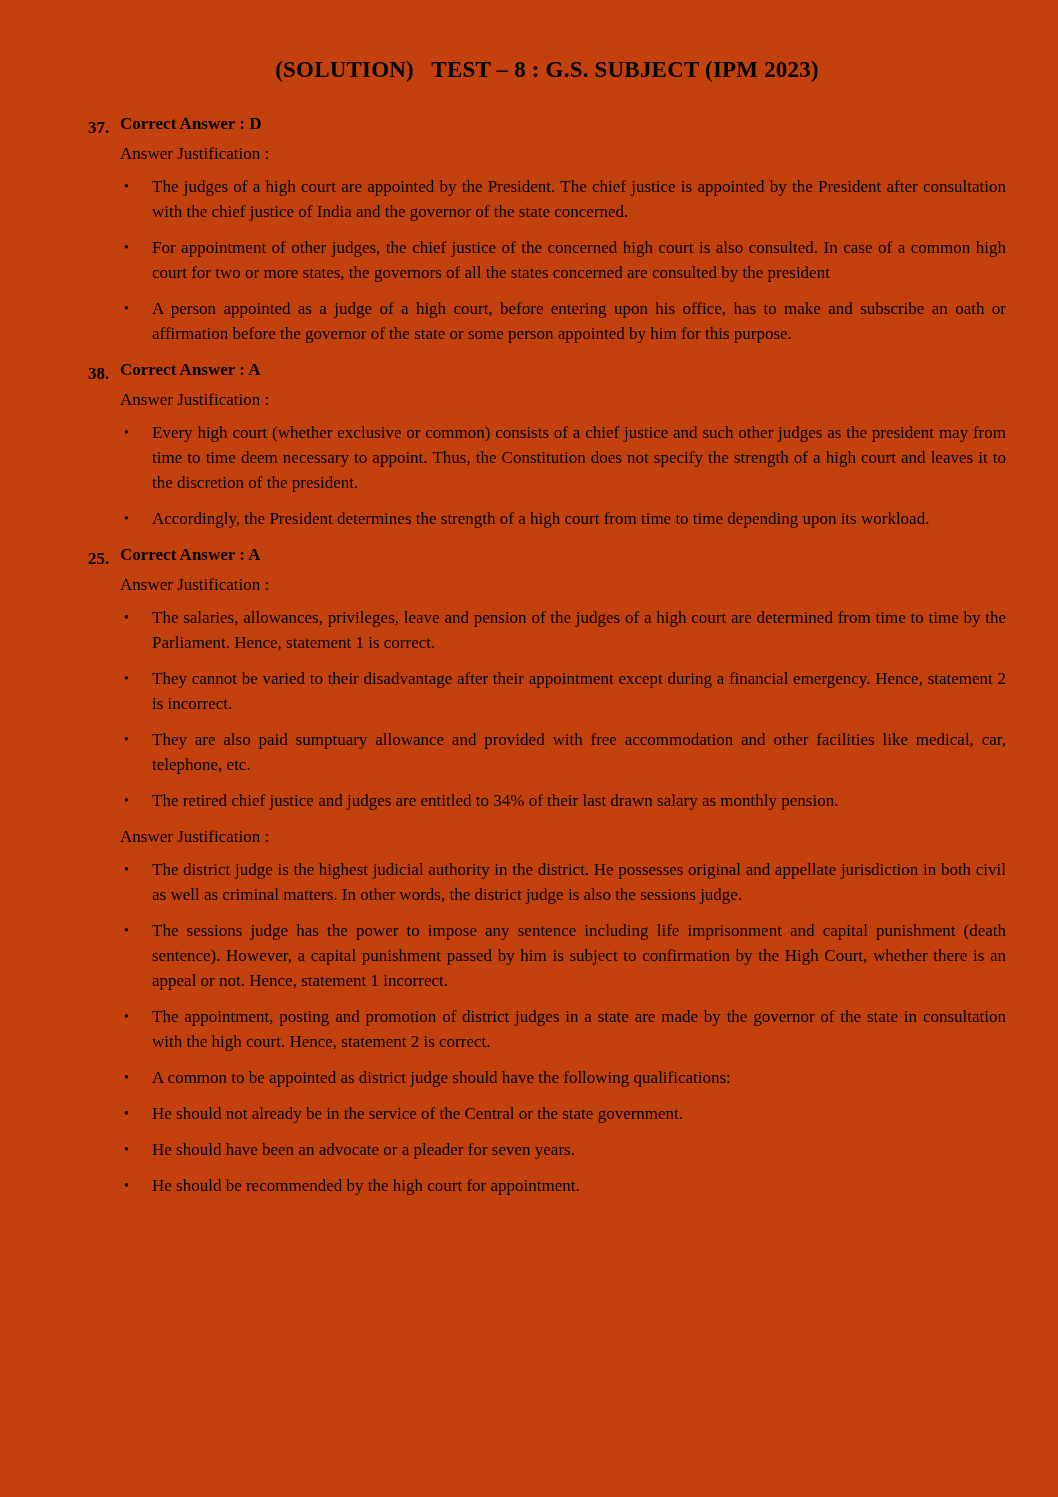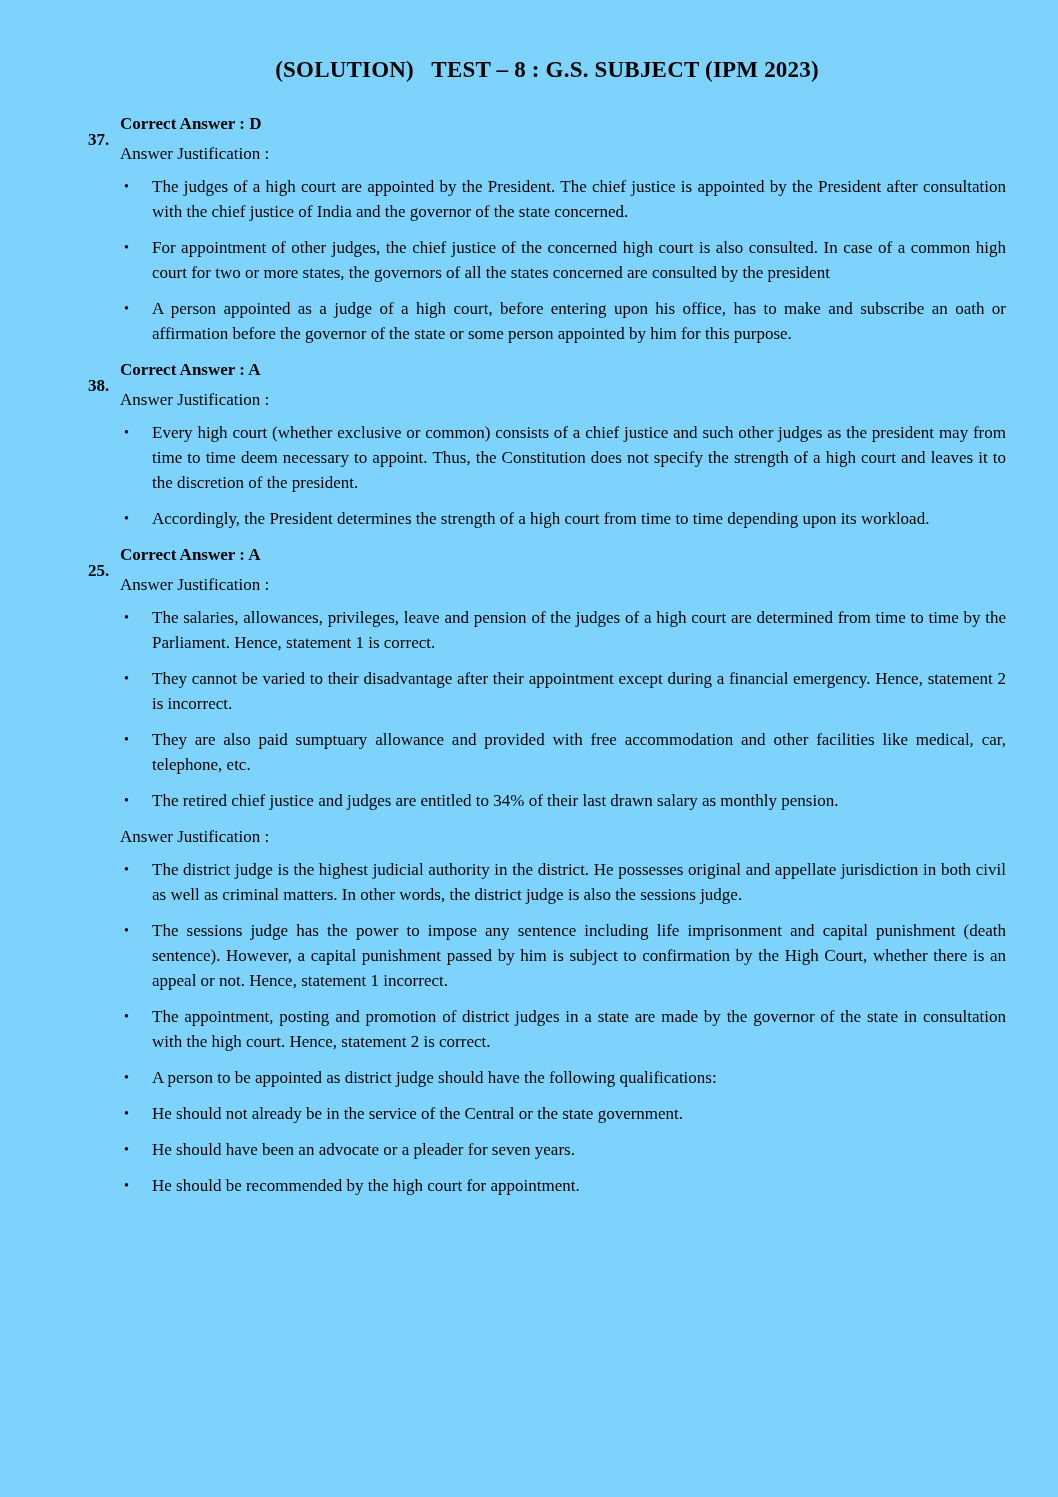--- a/index.html
+++ b/index.html
@@ -5,21 +5,21 @@
   * { margin: 0; padding: 0; box-sizing: border-box; }
   html, body { background: #ffffff; }
   body {
     font-family: "Liberation Serif", "DejaVu Serif", serif;
     color: #000000;
   }
   .page {
     position: relative;
     width: 1058px;
     height: 1497px;
-    background: #7dd3fc;
+    background: #c2410c;
     padding: 56px 52px 0 120px;
     font-size: 17px;
     line-height: 25px;
     overflow: hidden;
   }
   .doc-title {
     font-size: 23px;
     font-weight: bold;
     text-align: center;
     white-space: pre-wrap;
@@ -29,21 +29,21 @@
   }
   .question { position: relative; }
   .q-answer-row {
     position: relative;
     font-weight: bold;
     margin-bottom: 5px;
   }
   .q-num {
     position: absolute;
     left: -32px;
-    top: 16px;
+    top: 4px;
     font-weight: bold;
   }
   .q-just-label {
     font-weight: normal;
     margin-bottom: 8px;
   }
   .q-intro {
     margin-bottom: 9px;
   }
   .q-intro.bold { font-weight: bold; }
@@ -158,21 +158,21 @@
     <div class="bullet-text bold">The sessions judge has the power to impose any sentence including life imprisonment and capital punishment (death sentence). However, a capital punishment passed by him is subject to confirmation by the High Court, whether there is an appeal or not. Hence, statement 1 incorrect.</div>
   </div>
 
   <div class="bullet">
     <span class="bullet-glyph">•</span>
     <div class="bullet-text bold">The appointment, posting and promotion of district judges in a state are made by the governor of the state in consultation with the high court. Hence, statement 2 is correct.</div>
   </div>
 
   <div class="bullet">
     <span class="bullet-glyph">•</span>
-    <div class="bullet-text bold">A person to be appointed as district judge should have the following qualifications:</div>
+    <div class="bullet-text bold">A common to be appointed as district judge should have the following qualifications:</div>
   </div>
 
   <div class="bullet">
     <span class="bullet-glyph">•</span>
     <div class="bullet-text">He should not already be in the service of the Central or the state government.</div>
   </div>
 
   <div class="bullet">
     <span class="bullet-glyph">•</span>
     <div class="bullet-text">He should have been an advocate or a pleader for seven years.</div>

